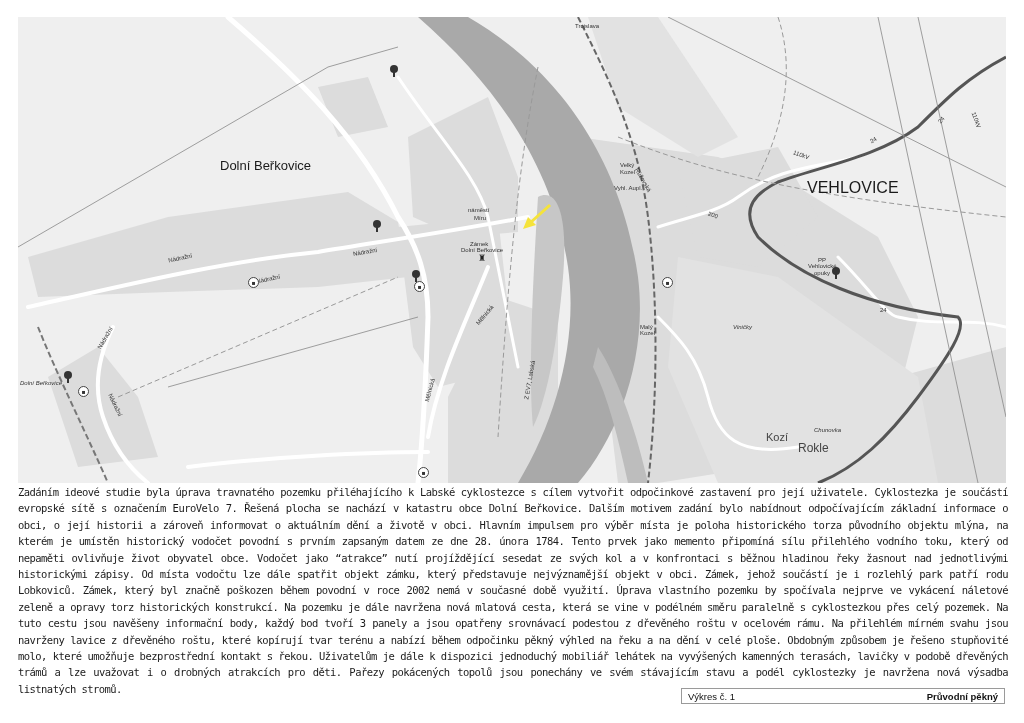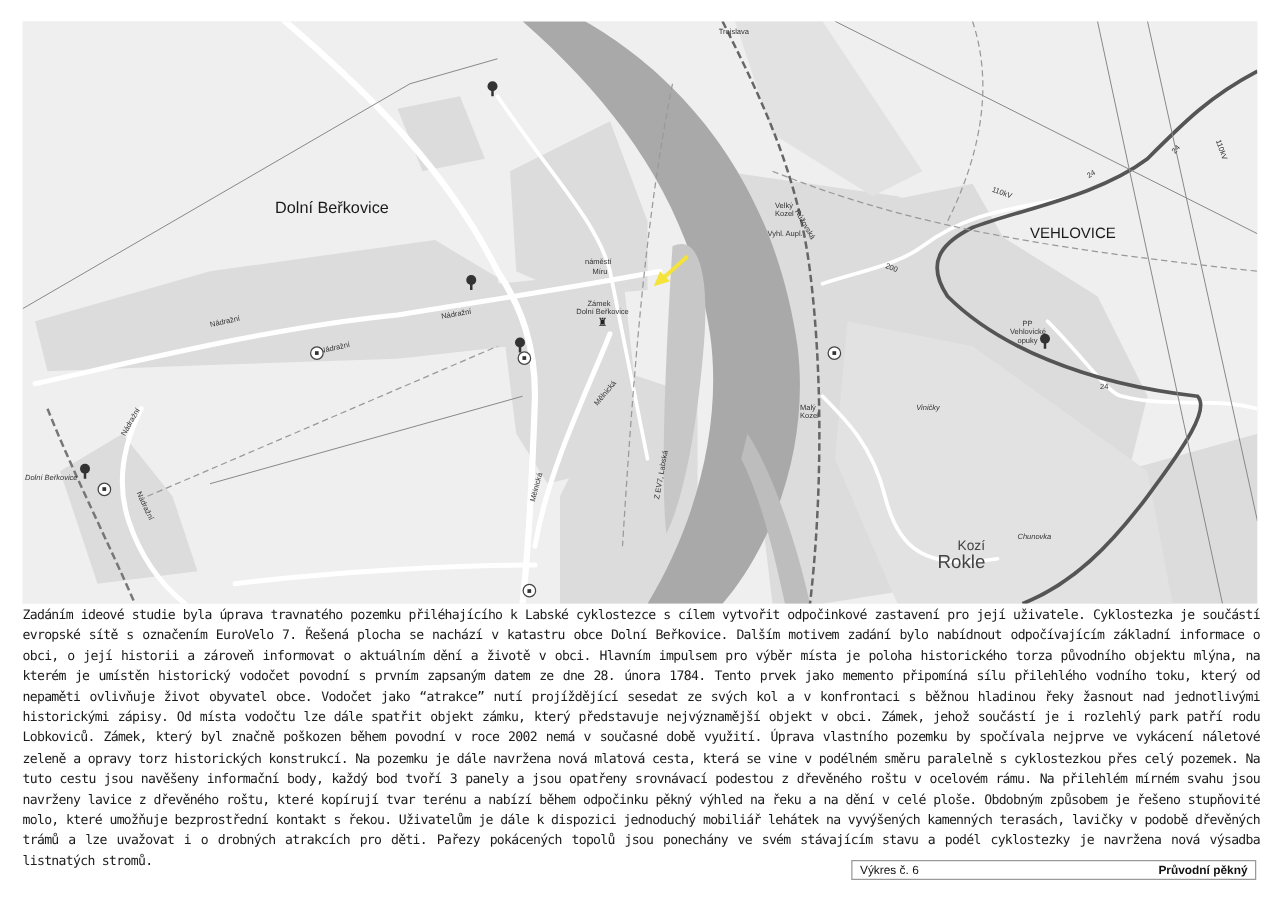--- a/index.html
+++ b/index.html
@@ -86,42 +86,42 @@
       <path d="M520,50 C500,150 490,260 480,420"></path>
     </g>
 
     <g>
       <line x1="532" y1="188" x2="512" y2="206" stroke="#f5e33a" stroke-width="3"></line>
       <polygon points="505,212 510,200 518,208" fill="#f5e33a"></polygon>
     </g>
   </svg>
 
   <span class="lbl town" style="left:202px; top:141px;">Dolní Beřkovice</span>
-  <span class="lbl town" style="left:806px; top:162px; font-size:12px;">VEHLOVICE</span>
+  <span class="lbl town" style="left:789px; top:162px; font-size:16px;">VEHLOVICE</span>
   <span class="lbl small" style="left:450px; top:190px;">náměstí</span>
   <span class="lbl small" style="left:456px; top:198px;">Míru</span>
   <span class="lbl small" style="left:452px; top:224px;">Zámek</span>
   <span class="lbl small" style="left:443px; top:230px;">Dolní Beřkovice</span>
   <span class="lbl small italic" style="left:2px; top:363px;">Dolní Beřkovice</span>
   <span class="lbl road-lbl" style="left:150px; top:238px; transform:rotate(-12deg);">Nádražní</span>
   <span class="lbl road-lbl" style="left:238px; top:259px; transform:rotate(-12deg);">Nádražní</span>
   <span class="lbl road-lbl" style="left:335px; top:232px; transform:rotate(-10deg);">Nádražní</span>
   <span class="lbl road-lbl" style="left:75px; top:318px; transform:rotate(-60deg);">Nádražní</span>
   <span class="lbl road-lbl" style="left:85px; top:385px; transform:rotate(65deg);">Nádražní</span>
   <span class="lbl road-lbl" style="left:455px; top:295px; transform:rotate(-50deg);">Mělnická</span>
   <span class="lbl road-lbl" style="left:400px; top:370px; transform:rotate(-75deg);">Mělnická</span>
   <span class="lbl road-lbl" style="left:492px; top:360px; transform:rotate(-80deg);">Z EV7, Labská</span>
   <span class="lbl small" style="left:602px; top:145px;">Velký</span>
   <span class="lbl small" style="left:602px; top:152px;">Kozel</span>
   <span class="lbl small" style="left:596px; top:168px;">Vyhl. Aupl.</span>
   <span class="lbl road-lbl" style="left:612px; top:160px; transform:rotate(60deg);">Rúžovská</span>
   <span class="lbl small" style="left:622px; top:307px;">Malý</span>
   <span class="lbl small" style="left:622px; top:313px;">Kozel</span>
   <span class="lbl" style="left:748px; top:414px; font-size:11px; color:#444;">Kozí</span>
-  <span class="lbl" style="left:732px; top:424px; font-size:15px; color:#444;">Rokle</span>
+  <span class="lbl" style="left:780px; top:424px; font-size:12px; color:#444;">Rokle</span>
   <span class="lbl small italic" style="left:796px; top:410px;">Chunovka</span>
   <span class="lbl small italic" style="left:715px; top:307px;">Viničky</span>
   <span class="lbl small" style="left:557px; top:6px;">Trojslava</span>
   <span class="lbl small" style="left:800px; top:240px;">PP</span>
   <span class="lbl small" style="left:790px; top:246px;">Vehlovické</span>
   <span class="lbl small" style="left:796px; top:253px;">opuky</span>
   <span class="lbl road-lbl" style="left:920px; top:100px; transform:rotate(-50deg);">24</span>
   <span class="lbl road-lbl" style="left:852px; top:120px; transform:rotate(-30deg);">24</span>
   <span class="lbl road-lbl" style="left:862px; top:290px;">24</span>
   <span class="lbl road-lbl" style="left:775px; top:135px; transform:rotate(20deg);">110kV</span>
@@ -137,15 +137,15 @@
   <div class="bus" style="left:396px; top:264px;">▪</div>
   <div class="bus" style="left:60px; top:369px;">▪</div>
   <div class="bus" style="left:644px; top:260px;">▪</div>
   <div class="bus" style="left:400px; top:450px;">▪</div>
   <span class="lbl" style="left:460px; top:236px; font-size:9px;">♜</span>
 </div>
 
 <div class="text-block">Zadáním ideové studie byla úprava travnatého pozemku přiléhajícího k Labské cyklostezce s cílem vytvořit odpočinkové zastavení pro její uživatele. Cyklostezka je součástí evropské sítě s označením EuroVelo 7. Řešená plocha se nachází v katastru obce Dolní Beřkovice. Dalším motivem zadání bylo nabídnout odpočívajícím základní informace o obci, o její historii a zároveň informovat o aktuálním dění a životě v obci. Hlavním impulsem pro výběr místa je poloha historického torza původního objektu mlýna, na kterém je umístěn historický vodočet povodní s prvním zapsaným datem ze dne 28. února 1784. Tento prvek jako memento připomíná sílu přilehlého vodního toku, který od nepaměti ovlivňuje život obyvatel obce. Vodočet jako “atrakce” nutí projíždějící sesedat ze svých kol a v konfrontaci s běžnou hladinou řeky žasnout nad jednotlivými historickými zápisy. Od místa vodočtu lze dále spatřit objekt zámku, který představuje nejvýznamější objekt v obci. Zámek, jehož součástí je i rozlehlý park patří rodu Lobkoviců. Zámek, který byl značně poškozen během povodní v roce 2002 nemá v současné době využití. Úprava vlastního pozemku by spočívala nejprve ve vykácení náletové zeleně a opravy torz historických konstrukcí. Na pozemku je dále navržena nová mlatová cesta, která se vine v podélném směru paralelně s cyklostezkou přes celý pozemek. Na tuto cestu jsou navěšeny informační body, každý bod tvoří 3 panely a jsou opatřeny srovnávací podestou z dřevěného roštu v ocelovém rámu. Na přilehlém mírném svahu jsou navrženy lavice z dřevěného roštu, které kopírují tvar terénu a nabízí během odpočinku pěkný výhled na řeku a na dění v celé ploše. Obdobným způsobem je řešeno stupňovité molo, které umožňuje bezprostřední kontakt s řekou. Uživatelům je dále k dispozici jednoduchý mobiliář lehátek na vyvýšených kamenných terasách, lavičky v podobě dřevěných trámů a lze uvažovat i o drobných atrakcích pro děti. Pařezy pokácených topolů jsou ponechány ve svém stávajícím stavu a podél cyklostezky je navržena nová výsadba listnatých stromů.</div>
 
 <div class="footer">
-  <span>Výkres č. 6</span>
+  <span>Výkres č. 1</span>
   <span class="right">Průvodní pěkný</span>
 </div>
 
 </body></html>

